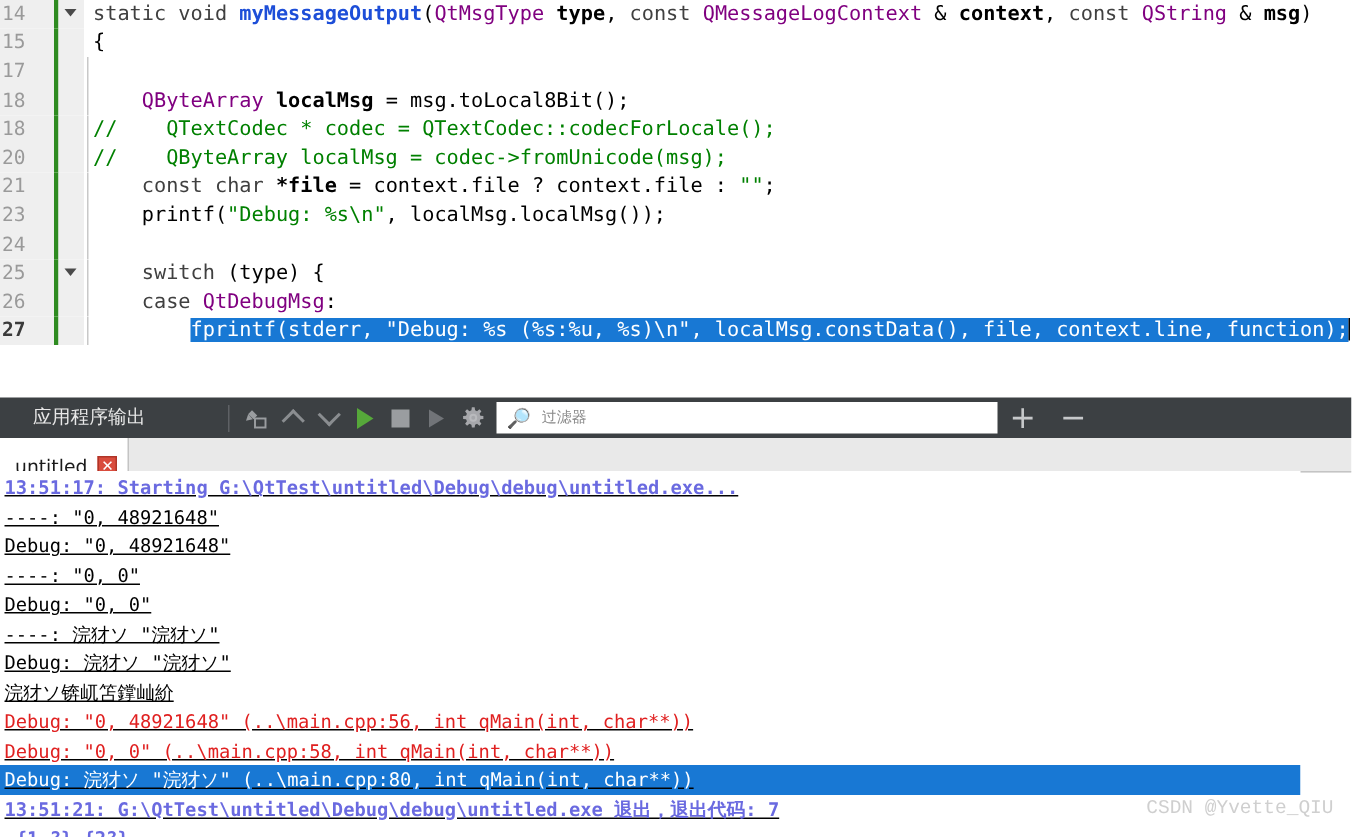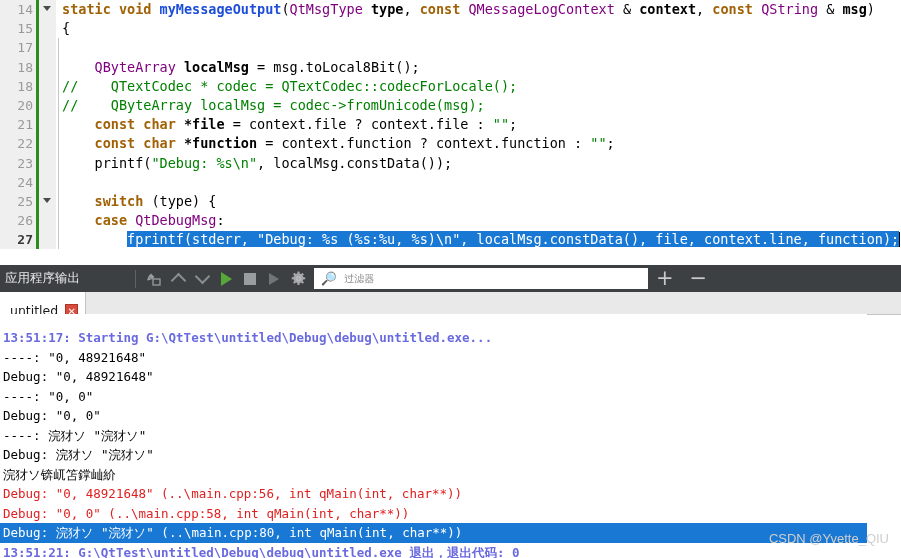--- a/index.html
+++ b/index.html
@@ -29,21 +29,21 @@
     height: 19.2px;
     line-height: 19.2px;
     white-space: pre;
     font-family: "DejaVu Sans Mono", monospace;
     font-size: 13.5px;
   }
   .gutter {
     width: 16px;
     min-width: 36px;
     text-align: right;
-    padding-right: 3px;
+    padding-right: 19px;
     color: #9a9a9a;
     background: #efefef;
     font-family: "DejaVu Sans Mono", monospace;
     font-size: 13px;
     box-sizing: border-box;
   }
   .gutter.cur { color: #3a3a3a; font-weight: bold; }
   .greenbar {
     width: 3px;
     min-width: 3px;
@@ -77,21 +77,21 @@
   
   .ig { position: relative; }
   .ig::before {
     content: "";
     position: absolute;
     left: 2px; top: 0; bottom: 0;
     width: 1px;
     background: #c8c8c8;
   }
   
-  .kw   { color: #a16207; font-weight: bold; }
+  .kw   { color: #404040; }
   .typ  { color: #800080; }
   .fn   { color: #1d4ed8; font-weight: bold; }
   .var  { color: #000000; font-weight: bold; }
   .str  { color: #008000; }
   .cmt  { color: #008000; }
   .pl   { color: #000000; }
   .hl   { background: #1878d4; color: #ffffff; }
   .hl .str, .hl .kw, .hl .typ, .hl .fn, .hl .pl, .hl .num { color: #ffffff; }
   .caret {
     display: inline-block;
@@ -107,21 +107,21 @@
     left: 0; top: 265px;
     width: 901px;
     height: 27px;
     background: #3c4043;
     display: flex;
     align-items: center;
   }
   #outbar .title {
     color: #e8e8e8;
     font-size: 12.5px;
-    padding-left: 5px;
+    padding-left: 22px;
     font-family: "DejaVu Sans", sans-serif;
     white-space: nowrap;
   }
   .tb-sep {
     width: 1px;
     height: 18px;
     background: #5e6165;
     margin: 0 6px 0 0;
   }
   .tb-btn {
@@ -226,58 +226,58 @@
   
   #outtext {
     position: absolute;
     left: 0; top: 314px;
     width: 867px;
     height: 244px;
     background: #ffffff;
     overflow: hidden;
     font-family: "DejaVu Sans Mono", monospace;
     font-size: 12.5px;
-    padding-top: 14px;
-    box-sizing: border-box;
+    padding-top: 1px;
+    box-sizing: border-box;
+    text-decoration: underline;
   }
   .oline {
     height: 19.5px;
     line-height: 19.5px;
     white-space: pre;
     padding-left: 3px;
   }
   .o-info  { color: #6a6ae0; font-weight: bold; }
   .o-std   { color: #000000; }
   .o-err   { color: #e02020; }
   .o-sel   { background: #1878d4; color: #ffffff; }
 
   
   #wm {
     position: absolute;
     right: 12px;
     bottom: 12px;
     color: #cfcfcf;
     font-size: 13px;
-    font-family: Liberation Sans, sans-serif;
+    font-family: Liberation Mono, monospace;
     user-select: none;
   }
 </style>
 </head>
 <body>
 
 <div id="editor">
     <div class="code-row"><div class="gutter">14</div><div class="greenbar"></div><div class="foldcol"><span class="arrow"></span></div><div class="codetext"><span class="kw">static </span><span class="kw">void </span><span class="fn">myMessageOutput</span><span class="pl">(</span><span class="typ">QtMsgType</span><span class="pl"> </span><span class="var">type</span><span class="pl">, </span><span class="kw">const </span><span class="typ">QMessageLogContext</span><span class="pl"> &amp; </span><span class="var">context</span><span class="pl">, </span><span class="kw">const </span><span class="typ">QString</span><span class="pl"> &amp; </span><span class="var">msg</span><span class="pl">)</span></div></div>
     <div class="code-row"><div class="gutter">15</div><div class="greenbar"></div><div class="foldcol"></div><div class="codetext"><span class="pl">{</span></div></div>
     <div class="code-row"><div class="gutter">17</div><div class="greenbar"></div><div class="foldcol"></div><div class="codetext ig"><span class="pl"></span></div></div>
     <div class="code-row"><div class="gutter">18</div><div class="greenbar"></div><div class="foldcol"></div><div class="codetext ig"><span class="pl">    </span><span class="typ">QByteArray</span><span class="pl"> </span><span class="var">localMsg</span><span class="pl"> = msg.toLocal8Bit();</span></div></div>
     <div class="code-row"><div class="gutter">18</div><div class="greenbar"></div><div class="foldcol"></div><div class="codetext ig"><span class="cmt">//    QTextCodec * codec = QTextCodec::codecForLocale();</span></div></div>
     <div class="code-row"><div class="gutter">20</div><div class="greenbar"></div><div class="foldcol"></div><div class="codetext ig"><span class="cmt">//    QByteArray localMsg = codec-&gt;fromUnicode(msg);</span></div></div>
     <div class="code-row"><div class="gutter">21</div><div class="greenbar"></div><div class="foldcol"></div><div class="codetext ig"><span class="pl">    </span><span class="kw">const </span><span class="kw">char </span><span class="var">*file</span><span class="pl"> = context.file ? context.file : </span><span class="str">""</span><span class="pl">;</span></div></div>
-    <div class="code-row"><div class="gutter">22</div><div class="greenbar"></div><div class="foldcol"></div><div class="codetext ig"><span class="pl">    </span><span class="kw">const </span><span class="kw">char </span><span class="var">*function</span><span class="pl"> = context.function ? context.function : </span><span class="str">""</span><span class="pl">;</span></div></div>
-    <div class="code-row"><div class="gutter">23</div><div class="greenbar"></div><div class="foldcol"></div><div class="codetext ig"><span class="pl">    printf(</span><span class="str">"Debug: %s\n"</span><span class="pl">, localMsg.constData());</span></div></div>
+    <div class="code-row"><div class="gutter">23</div><div class="greenbar"></div><div class="foldcol"></div><div class="codetext ig"><span class="pl">    printf(</span><span class="str">"Debug: %s\n"</span><span class="pl">, localMsg.localMsg());</span></div></div>
     <div class="code-row"><div class="gutter">24</div><div class="greenbar"></div><div class="foldcol"></div><div class="codetext ig"><span class="pl"></span></div></div>
     <div class="code-row"><div class="gutter">25</div><div class="greenbar"></div><div class="foldcol"><span class="arrow"></span></div><div class="codetext ig"><span class="pl">    </span><span class="kw">switch</span><span class="pl"> (type) {</span></div></div>
     <div class="code-row"><div class="gutter">26</div><div class="greenbar"></div><div class="foldcol"></div><div class="codetext ig"><span class="pl">    </span><span class="kw">case</span><span class="pl"> </span><span class="typ">QtDebugMsg</span><span class="pl">:</span></div></div>
     <div class="code-row"><div class="gutter cur">27</div><div class="greenbar"></div><div class="foldcol"></div><div class="codetext ig"><span>        </span><span class="hl"><span class="pl">fprintf(stderr, </span><span class="str">"Debug: %s (%s:%u, %s)\n"</span><span class="pl">, localMsg.constData(), file, context.line, function);</span></span><span class="caret"></span></div></div>
   </div>
 
 <div id="outbar">
   <div class="title">应用程序输出</div>
   <div style="width:55px"></div>
   <div class="tb-sep"></div>
@@ -333,17 +333,17 @@
     <div class="oline o-std">----: "0, 48921648"</div>
     <div class="oline o-std">Debug: "0, 48921648"</div>
     <div class="oline o-std">----: "0, 0"</div>
     <div class="oline o-std">Debug: "0, 0"</div>
     <div class="oline o-std">----: 浣犲ソ "浣犲ソ"</div>
     <div class="oline o-std">Debug: 浣犲ソ "浣犲ソ"</div>
     <div class="oline o-std">浣犲ソ锛屼笘鐣屾紒</div>
     <div class="oline o-err">Debug: "0, 48921648" (..\main.cpp:56, int qMain(int, char**))</div>
     <div class="oline o-err">Debug: "0, 0" (..\main.cpp:58, int qMain(int, char**))</div>
     <div class="oline o-sel">Debug: 浣犲ソ "浣犲ソ" (..\main.cpp:80, int qMain(int, char**))</div>
-    <div class="oline o-info">13:51:21: G:\QtTest\untitled\Debug\debug\untitled.exe 退出，退出代码: 0</div>
+    <div class="oline o-info">13:51:21: G:\QtTest\untitled\Debug\debug\untitled.exe 退出，退出代码: 7</div>
     <div class="oline o-info"> {1 ?} {2?}</div>
   </div>
 
 <div id="wm">CSDN @Yvette_QIU</div>
 
 </body></html>

